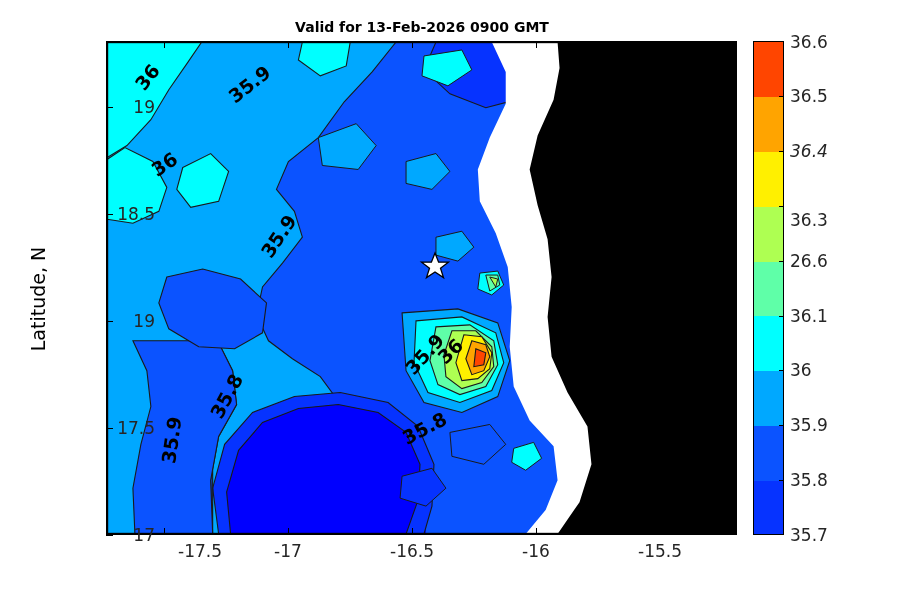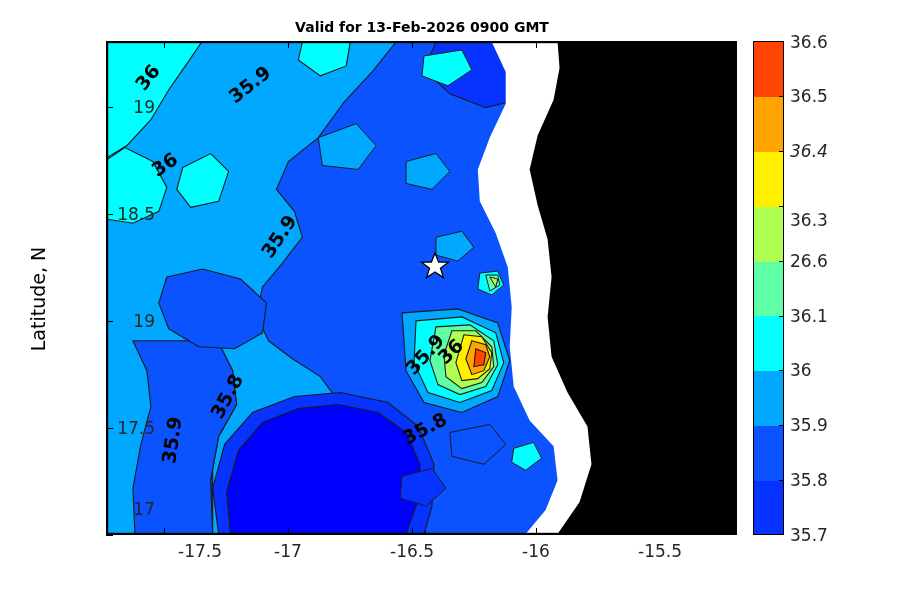--- a/index.html
+++ b/index.html
@@ -197,21 +197,21 @@
   <div class="ytick-mark" style="left:106px;top:535px;width:7px;height:1px;"></div>
   <div class="ytick-mark" style="left:106px;top:428px;width:7px;height:1px;"></div>
   <div class="ytick-mark" style="left:106px;top:321px;width:7px;height:1px;"></div>
   <div class="ytick-mark" style="left:106px;top:214px;width:7px;height:1px;"></div>
   <div class="ytick-mark" style="left:106px;top:107px;width:7px;height:1px;"></div>
   <div class="ytick-mark" style="left:730px;top:428px;width:7px;height:1px;"></div>
   <div class="ytick-mark" style="left:730px;top:321px;width:7px;height:1px;"></div>
   <div class="ytick-mark" style="left:730px;top:214px;width:7px;height:1px;"></div>
   <div class="ytick-mark" style="left:730px;top:107px;width:7px;height:1px;"></div>
 
-  <div class="tick ytick" style="top:509px;">17</div>
+  <div class="tick ytick" style="top:535px;">17</div>
   <div class="tick ytick" style="top:428px;">17.5</div>
   <div class="tick ytick" style="top:321px;">19</div>
   <div class="tick ytick" style="top:214px;">18.5</div>
   <div class="tick ytick" style="top:107px;">19</div>
 
   <div class="ylabel">Latitude, N</div>
 
   <div class="cbar-box">
     <div class="cbar-band" style="height: 54.9px; background: rgb(255, 69, 0);"></div>
     <div class="cbar-band" style="height: 54.9px; background: rgb(255, 164, 0);"></div>

